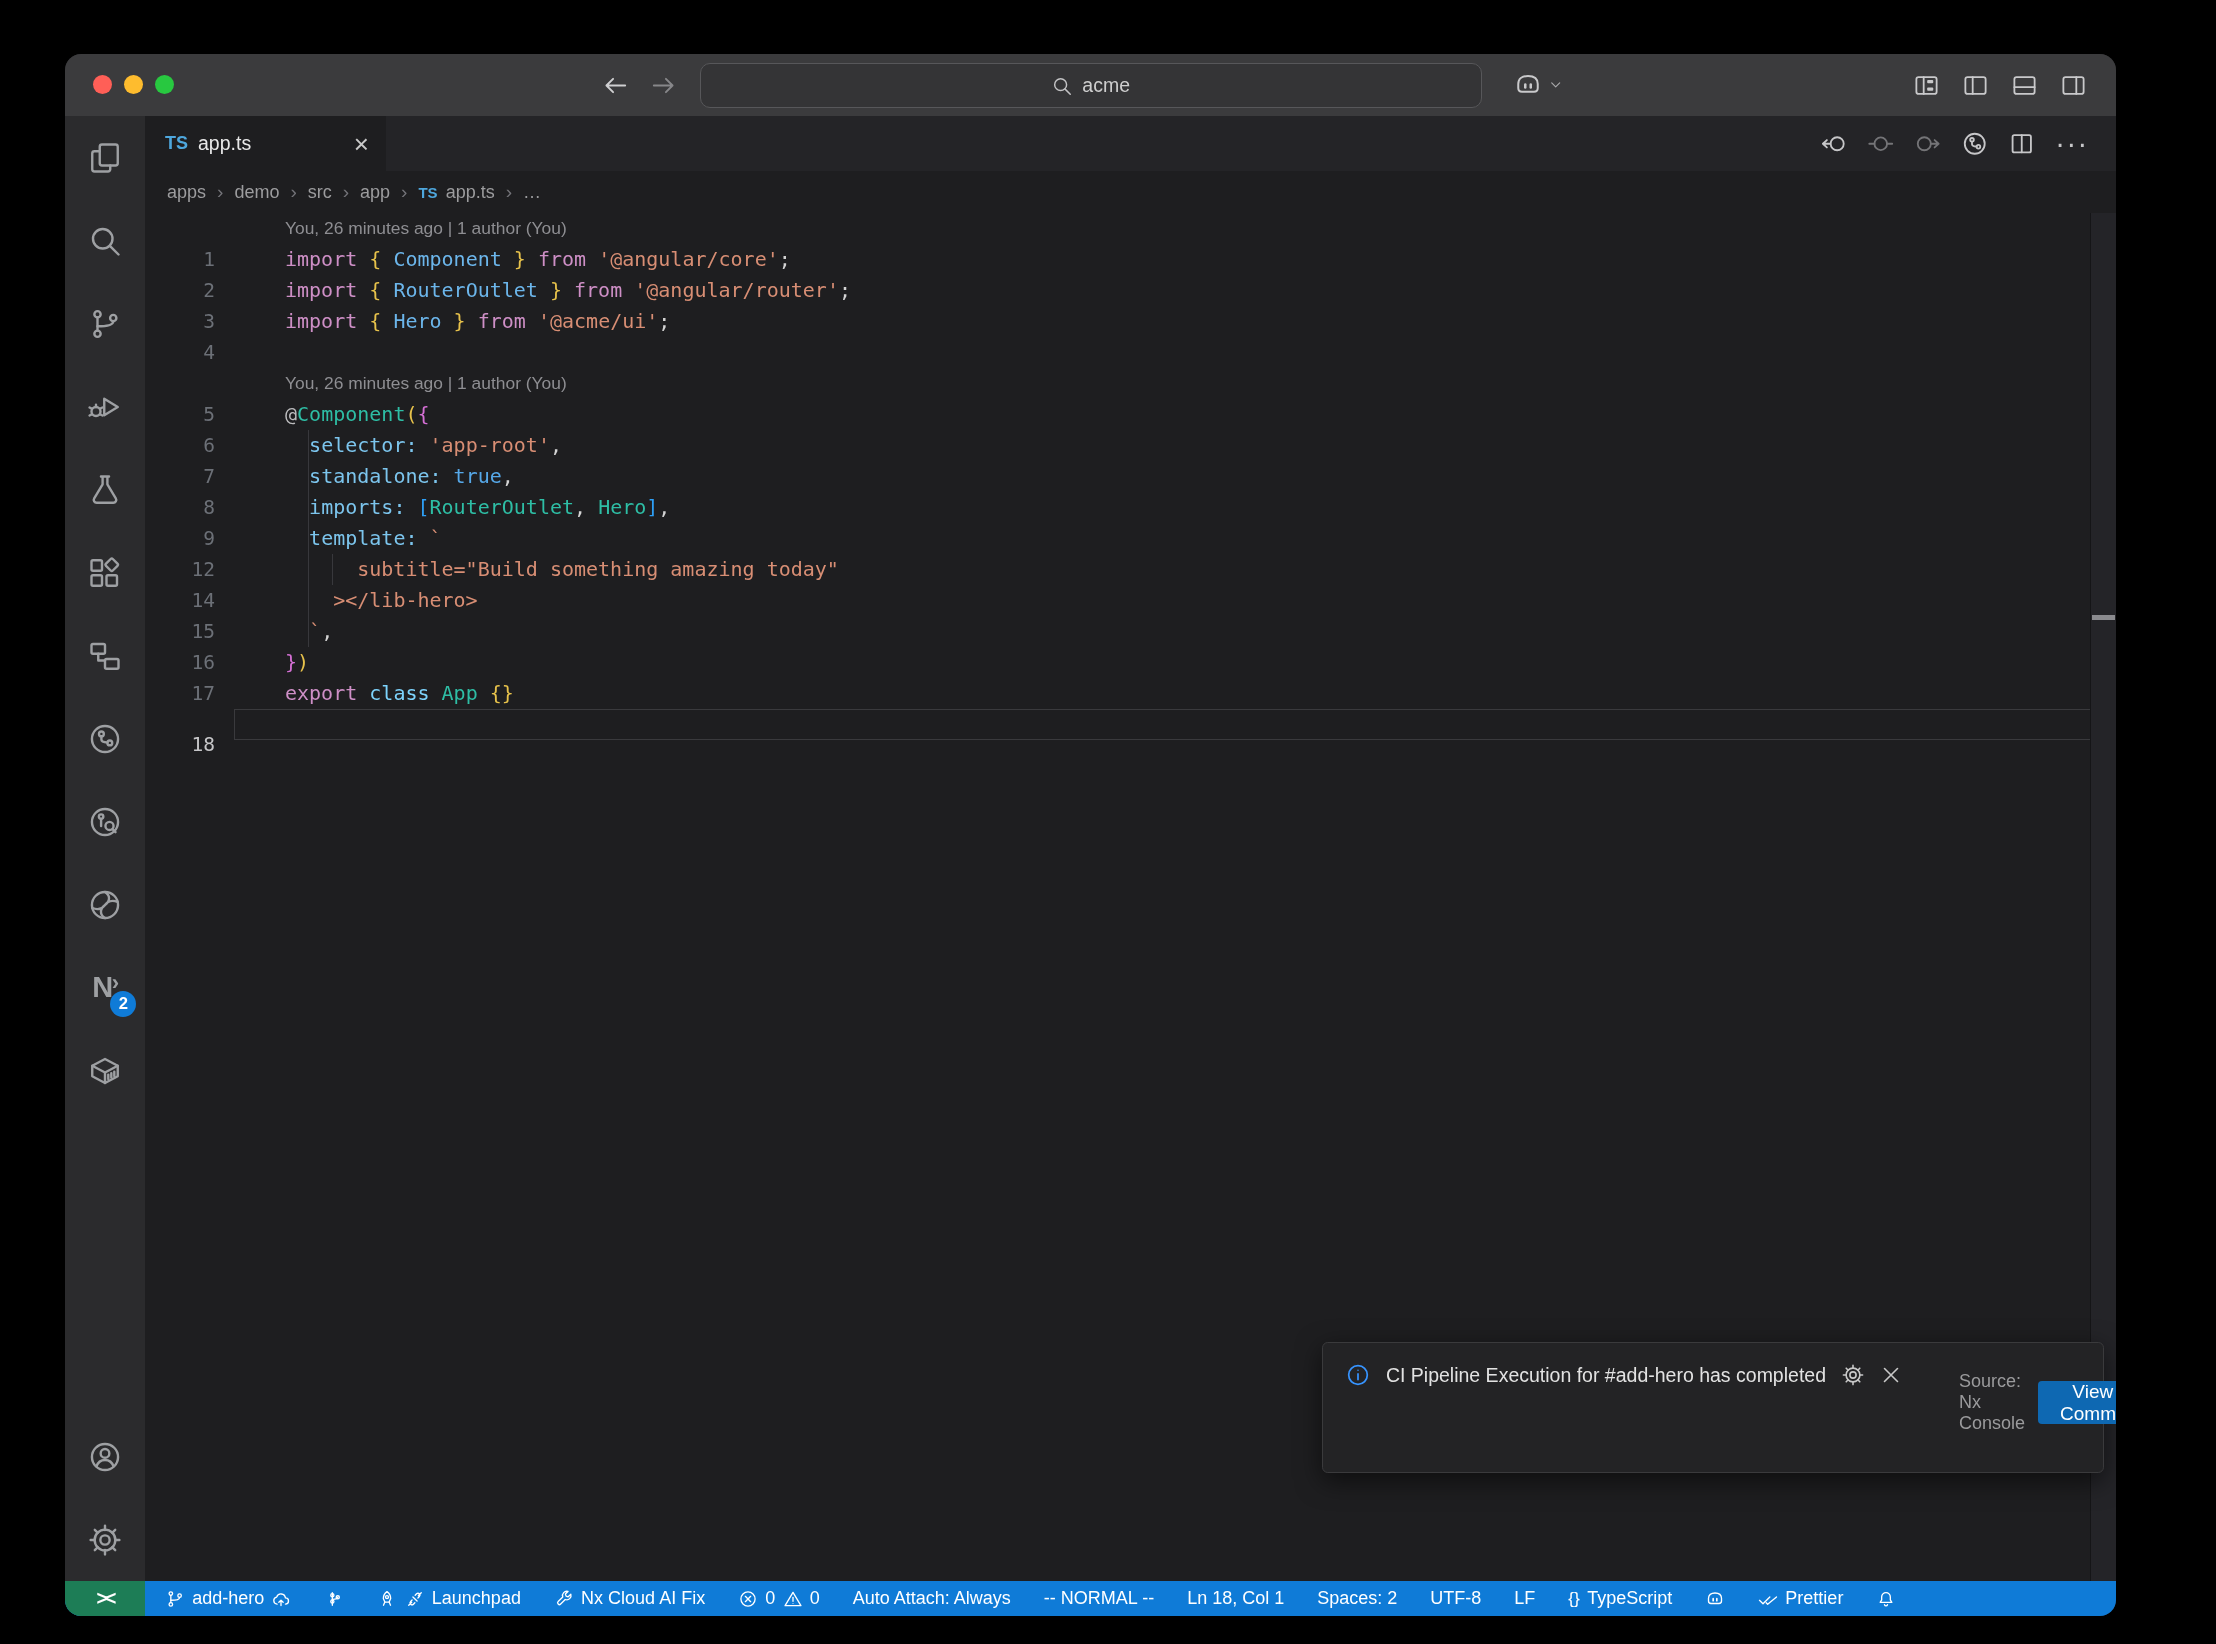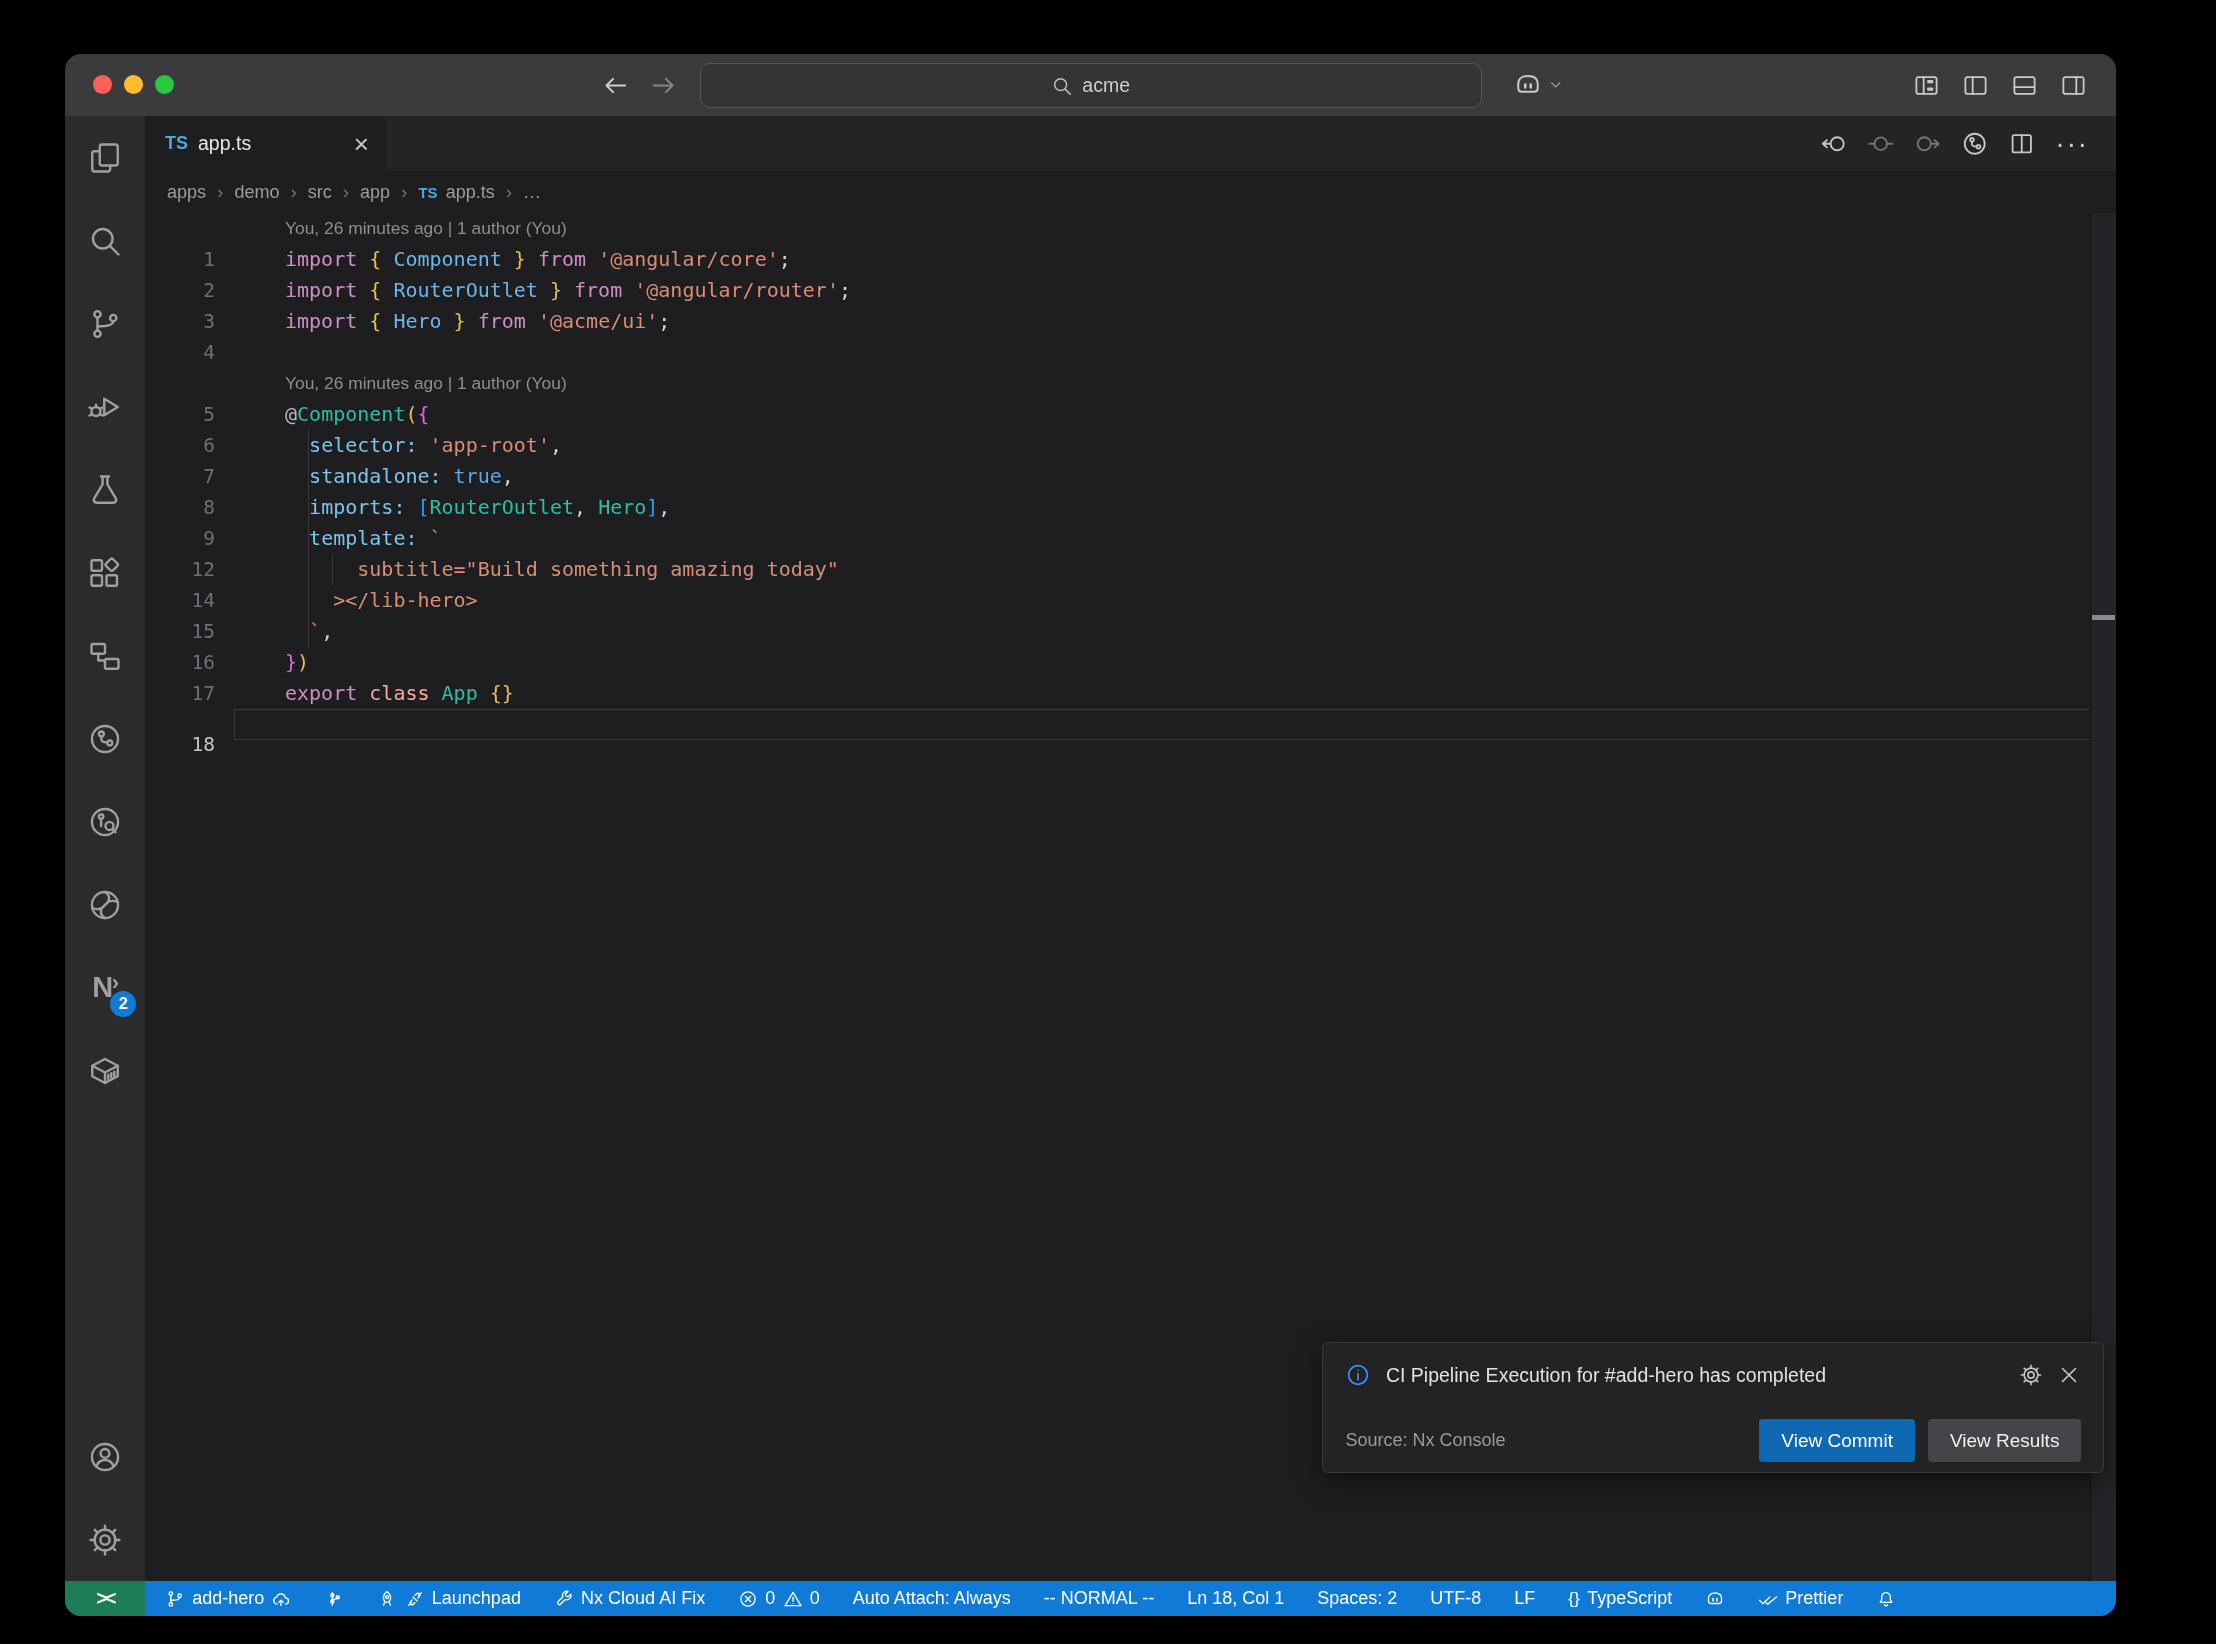--- a/index.html
+++ b/index.html
@@ -49,29 +49,29 @@
   
   .code{flex:1;position:relative;font-family:"DejaVu Sans Mono",monospace;font-size:20px;min-height:0;}
   .code-lines{position:absolute;inset:0 25px 0 0;overflow:hidden;}
   .code-row{height:31px;display:flex;position:relative;gap:24px;}
   .gutter{width:94px;flex:none;text-align:right;padding-right:24px;box-sizing:border-box;color:#6C7077;font-size:19.5px;line-height:31px;}
   .gutter.cur{color:#C6C6C8;margin-top:20px;}
   .line-content{margin-left:22px;white-space:pre;line-height:31px;position:relative;flex:1;}
   .line-content.blame{font-family:"Liberation Sans",sans-serif;font-size:17.4px;color:#8E8E92;}
   .guide{position:absolute;top:0;bottom:0;width:1.1px;background:#38383C;}
   .cl-box{position:absolute;left:89px;right:0;top:0;bottom:0;border:1.4px solid #3A3A3D;box-sizing:border-box;pointer-events:none;}
-  .tk.kw{color:#CE8FC6;}  .tk.kwb{color:#fca5a5;text-align:right;}
+  .tk.kw{color:#CE8FC6;}  .tk.kwb{color:#7dd3fc;text-align:right;}
   .tk.gold{color:#E7C24B;} .tk.mag{color:#D670D6;} .tk.bblue{color:#2E9FF5;}
   .tk.blue{color:#6CB6EB;} .tk.prop{color:#7CC5ED;} .tk.str{color:#D88E74;}
   .tk.teal{color:#2EBEA5;} .tk.bool{color:#56A8E8;} .tk.fg{color:#D4D4D4;} .tk.dec{color:#BCBCBE;}
   .ruler{position:absolute;right:0;top:0;bottom:0;width:25px;background:#242428;border-left:0.7px solid #151517;}
   .ruler-marker{position:absolute;left:1.4px;right:1.4px;top:402px;height:5px;background:#8A8A8E;}
   
   .notification{position:absolute;right:11.6px;top:1288px;width:780px;height:129px;background:#232325;
-    border:0.7px solid #3A3A3C;border-radius:5.8px;box-shadow:0 7.2px 26px rgba(0,0,0,.55);display:flex;flex-direction:column;gap:12px;}
+    border:0.7px solid #3A3A3C;border-radius:5.8px;box-shadow:0 7.2px 26px rgba(0,0,0,.55);display:flex;flex-direction:row;gap:12px;}
   .notif-row1{height:64px;display:flex;align-items:center;padding:0 22px;gap:14.5px;}
   .notif-row1 .icon.info{width:26px;height:26px;color:var(--c-info,#3794FF);flex:none;}
   .notif-title{font-size:19.5px;color:#E2E2E2;flex:1;white-space:nowrap;overflow:hidden;}
   .notif-row1 .icon.act{width:24px;height:24px;color:#C8C8C8;flex:none;}
   .notif-row2{flex:1;display:flex;align-items:center;padding:0 22px 10px;gap:13px;}
   .notif-source{font-size:18px;color:#9A9A9C;}
   .nbtn{height:43px;border:none;border-radius:4px;padding:0 22px;font-size:19px;color:#fff;
     font-family:"Liberation Sans",sans-serif;display:flex;align-items:center;}
   .nbtn.primary{background:var(--c-button_primary,#0E68B2);margin-left:auto;}
   .nbtn.secondary{background:#434548;color:#EFEFEF;}

